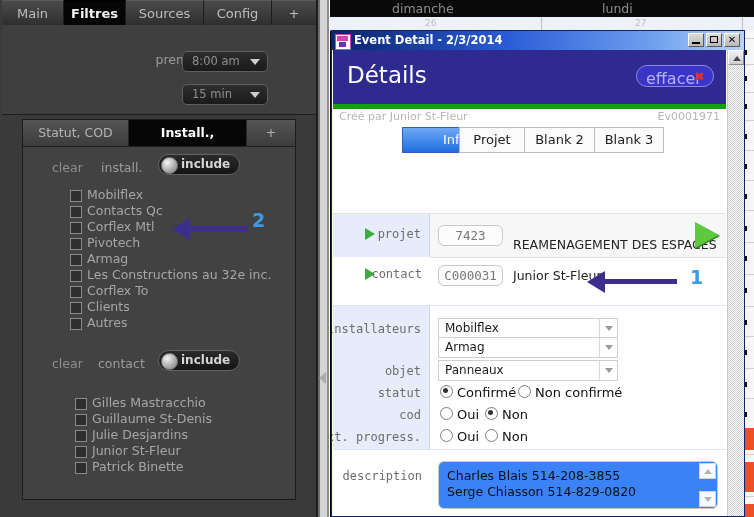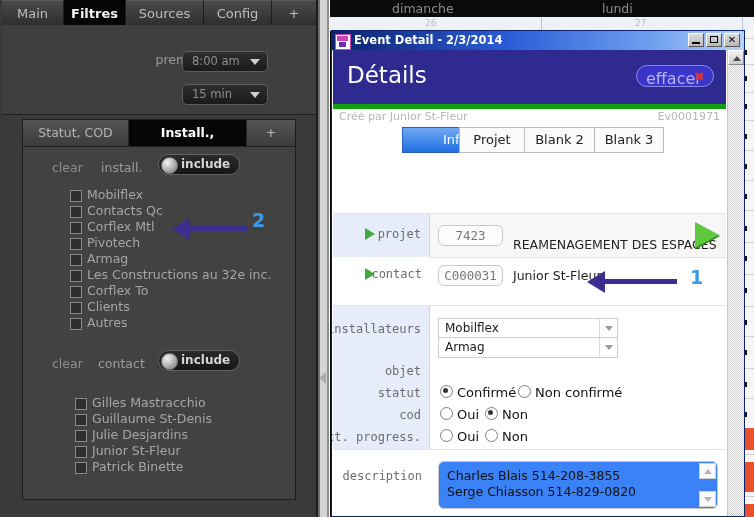--- a/index.html
+++ b/index.html
@@ -598,20 +598,24 @@
 
           <div class="sel" style="left:105px; top:12px; width:180px;">
             <span>Mobilflex</span>
             <span class="arr"></span>
           </div>
           <div class="sel" style="left:105px; top:31px; width:180px;">
             <span>Armag</span>
             <span class="arr"></span>
           </div>
 
+          <div class="sel" style="left:105px; top:54px; width:180px;">
+            <span>Panneaux</span>
+            <span class="arr"></span>
+          </div>
 
           <label class="radio" style="left:107px; top:79px;">
             <span class="rdot on"></span><span>Confirmé</span>
           </label>
           <label class="radio" style="left:185px; top:79px;text-align:right;">
             <span class="rdot"></span><span>Non confirmé</span>
           </label>
 
           <label class="radio" style="left:107px; top:101px;">
             <span class="rdot"></span><span>Oui</span>

